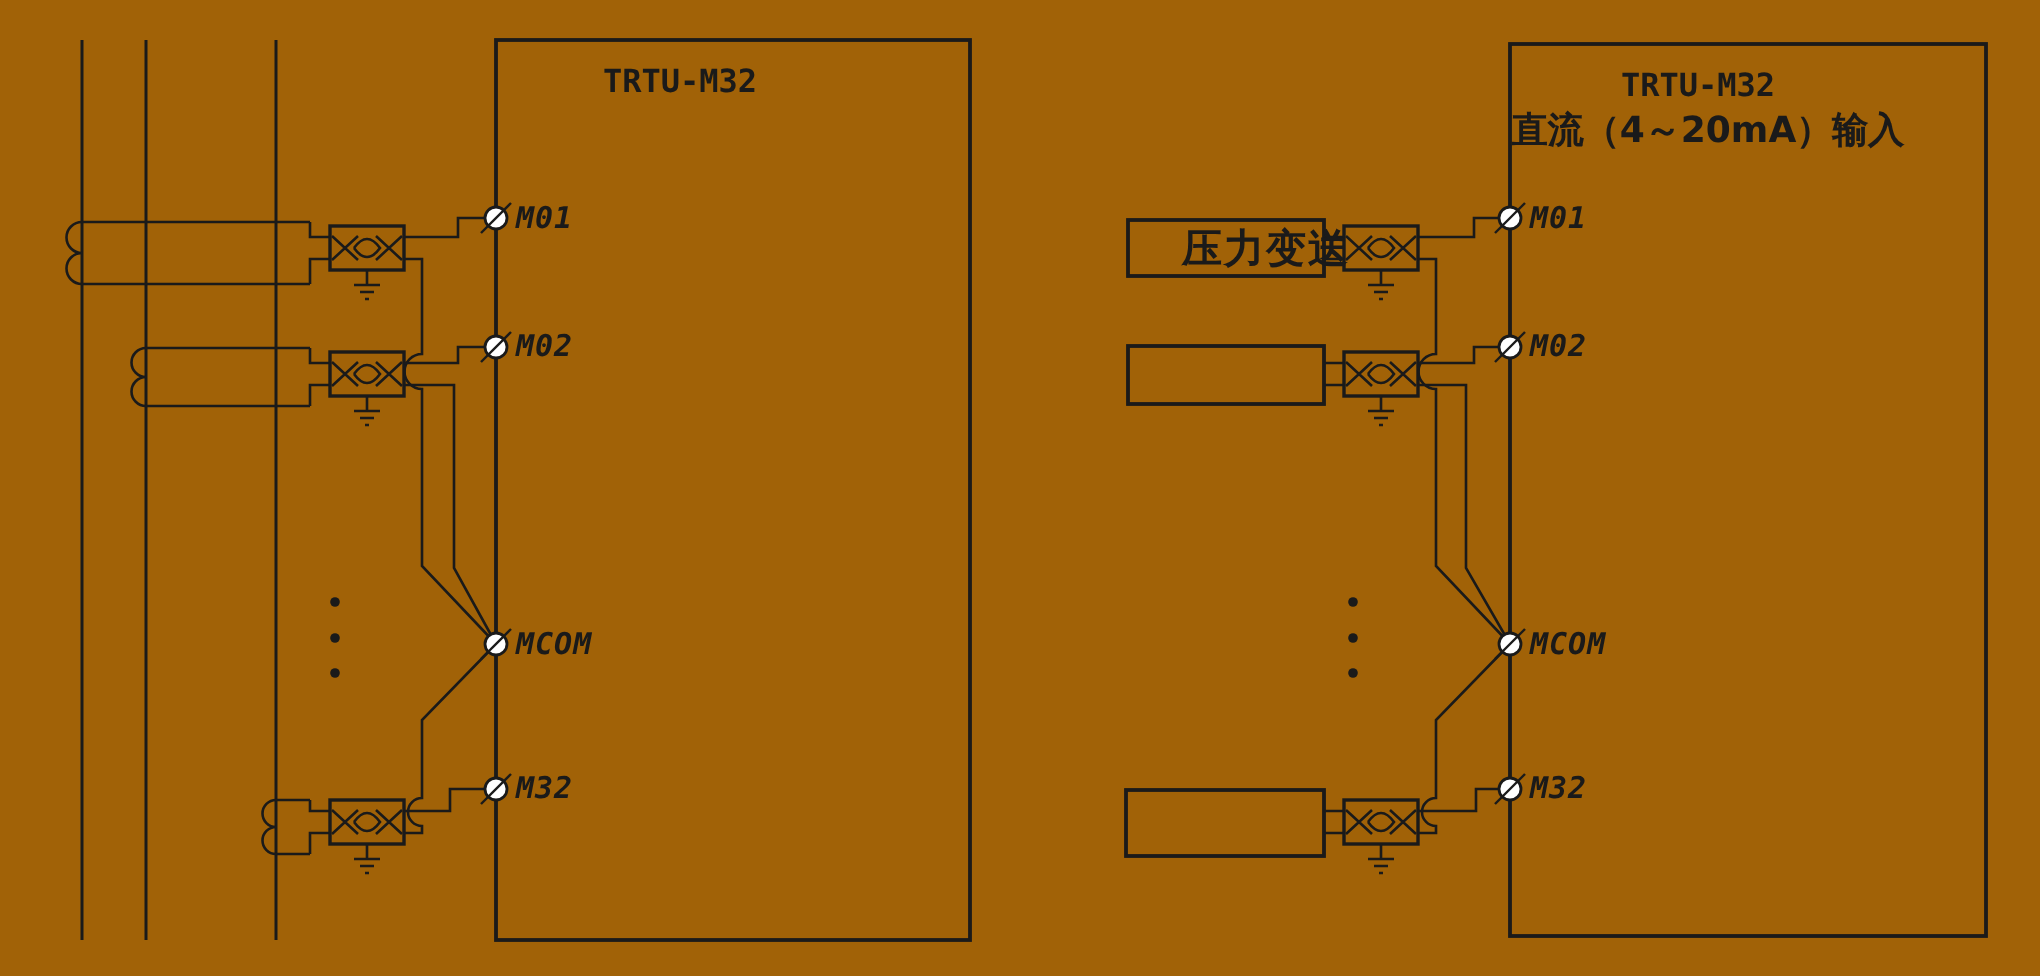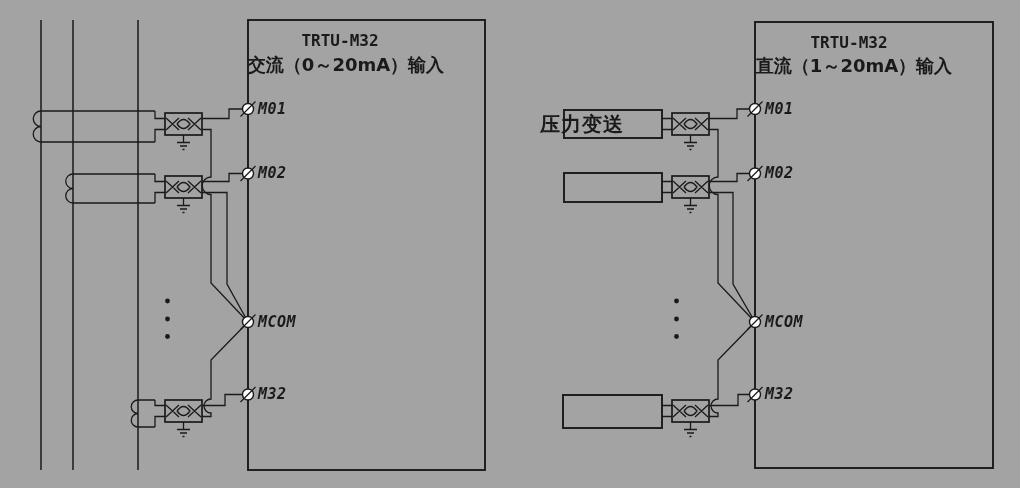--- a/index.html
+++ b/index.html
@@ -1,16 +1,16 @@
 <!DOCTYPE html>
 <html><head>
 <meta charset="utf-8">
 <style>
   html,body{margin:0;padding:0;background:#ffffff;}
-  #stage{position:relative;width:1020px;height:488px;background:#a3a3a3;overflow:hidden;
+  #stage{position:relative;width:1020px;height:488px;background:#a16207;overflow:hidden;
          font-family:"DejaVu Sans",sans-serif;color:#1a1a1a;}
   #stage svg{position:absolute;left:0;top:0;}
   .lbl{position:absolute;font-family:"DejaVu Sans Mono",monospace;font-weight:bold;
        font-size:15px;line-height:16px;letter-spacing:0.5px;white-space:nowrap;font-style:italic;}
   .title1{position:absolute;width:200px;text-align:center;font-family:"DejaVu Sans Mono",monospace;
           font-weight:bold;font-size:16px;line-height:17px;white-space:nowrap;}
   .title2{position:absolute;width:220px;text-align:center;font-family:"DejaVu Sans",sans-serif;
           font-weight:600;font-size:18px;line-height:20px;white-space:nowrap;}
   .xmtr{position:absolute;display:flex;align-items:center;justify-content:center;
         font-family:"DejaVu Sans",sans-serif;font-weight:600;font-size:20px;
@@ -149,28 +149,27 @@
         </g>
         <g>
           <circle cx="755" cy="394.5" r="5.5" fill="#ffffff" stroke-width="1.4"></circle>
           <path d="M747.5,402 L762.5,387" stroke-width="1.2"></path>
         </g>
       </g>
     </g>
   </svg>
 
   <div class="title1" style="left:240px;top:32px;">TRTU-M32</div>
-  <div class="title2" style="left:236px;top:55px;">交流（0～20mA）输入</div>
   <div class="lbl" style="left:258px;top:101px;">M01</div>
   <div class="lbl" style="left:258px;top:165px;">M02</div>
   <div class="lbl" style="left:258px;top:314px;">MCOM</div>
   <div class="lbl" style="left:258px;top:386px;">M32</div>
 
   <div class="title1" style="left:749px;top:34px;">TRTU-M32</div>
-  <div class="title2" style="left:744px;top:56px;">直流（1～20mA）输入</div>
+  <div class="title2" style="left:744px;top:56px;">直流（4～20mA）输入</div>
   <div class="lbl" style="left:765px;top:101px;">M01</div>
   <div class="lbl" style="left:765px;top:165px;">M02</div>
   <div class="lbl" style="left:765px;top:314px;">MCOM</div>
   <div class="lbl" style="left:765px;top:386px;">M32</div>
 
-  <div class="xmtr" style="left:533px;top:110px;width:98px;height:28px;">压力变送</div>
+  <div class="xmtr" style="left:584px;top:110px;width:98px;height:28px;">压力变送</div>
 
 </div>
 
 </body></html>

